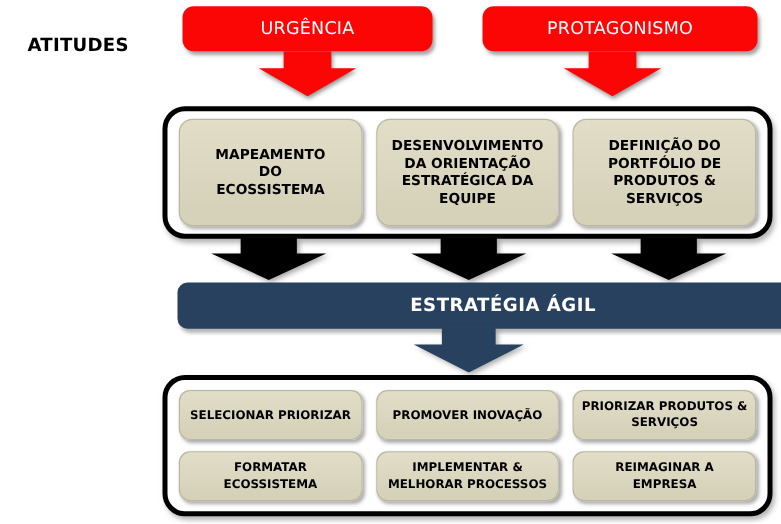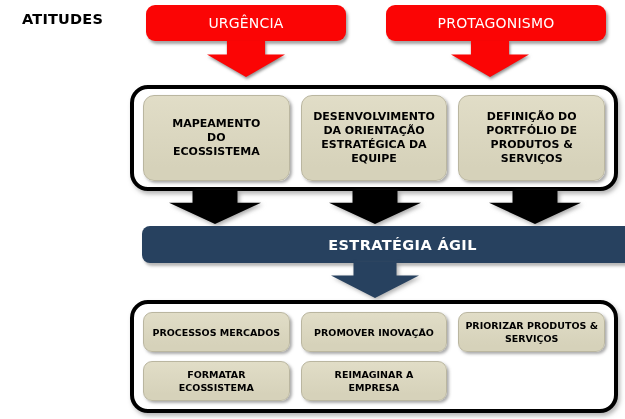--- a/index.html
+++ b/index.html
@@ -6,21 +6,21 @@
   .canvas {
     position:relative; width:625px; height:419px; background:#ffffff;
     font-family:"DejaVu Sans","Liberation Sans",sans-serif; overflow:hidden;
   }
 
   
   .side-label {
     position:absolute; font-weight:bold; font-size:14.5px; color:#000;
     letter-spacing:0.2px; white-space:nowrap;
   }
-  .atitudes-label   { left:22px; top:11px; }
+  .atitudes-label   { left:22px; top:29px; }
   .preparacao-label { left:8px;  top:129px; }
 
   
   .attitude-box {
     position:absolute; top:5px; height:36px; background:#FB0505;
     border-radius:9px; color:#fff; font-weight:normal; font-size:14px;
     display:flex; align-items:center; justify-content:center;
     box-shadow:2px 3px 3px rgba(90,90,90,0.55); letter-spacing:0.2px;
   }
   .urgencia     { left:146px; width:200px; }
@@ -131,32 +131,36 @@
   <div class="navy-bar">
     <span>ESTRATÉGIA ÁGIL</span>
   </div>
 
   <svg class="arrow arrow-navy arrow-estrategia" viewBox="0 0 90 37" preserveAspectRatio="none">
     <polygon points="23,0 67,0 67,14 90,14 45,37 0,14 23,14"></polygon>
   </svg>
 
   <div class="outline-container acoes-container">
     <div class="tan-box">
-      <span>PROCESSOS MERCADOS</span>
+      <span>SELECIONAR PRIORIZAR</span>
     </div>
     <div class="tan-box">
       <span>PROMOVER INOVAÇÃO</span>
     </div>
     <div class="tan-box">
       <span>PRIORIZAR PRODUTOS &amp;
 SERVIÇOS</span>
     </div>
     <div class="tan-box">
       <span>FORMATAR
 ECOSSISTEMA</span>
     </div>
     <div class="tan-box">
+      <span>IMPLEMENTAR &amp;
+MELHORAR PROCESSOS</span>
+    </div>
+    <div class="tan-box">
       <span>REIMAGINAR A
 EMPRESA</span>
     </div>
   </div>
 
 </div>
 
 </body></html>

